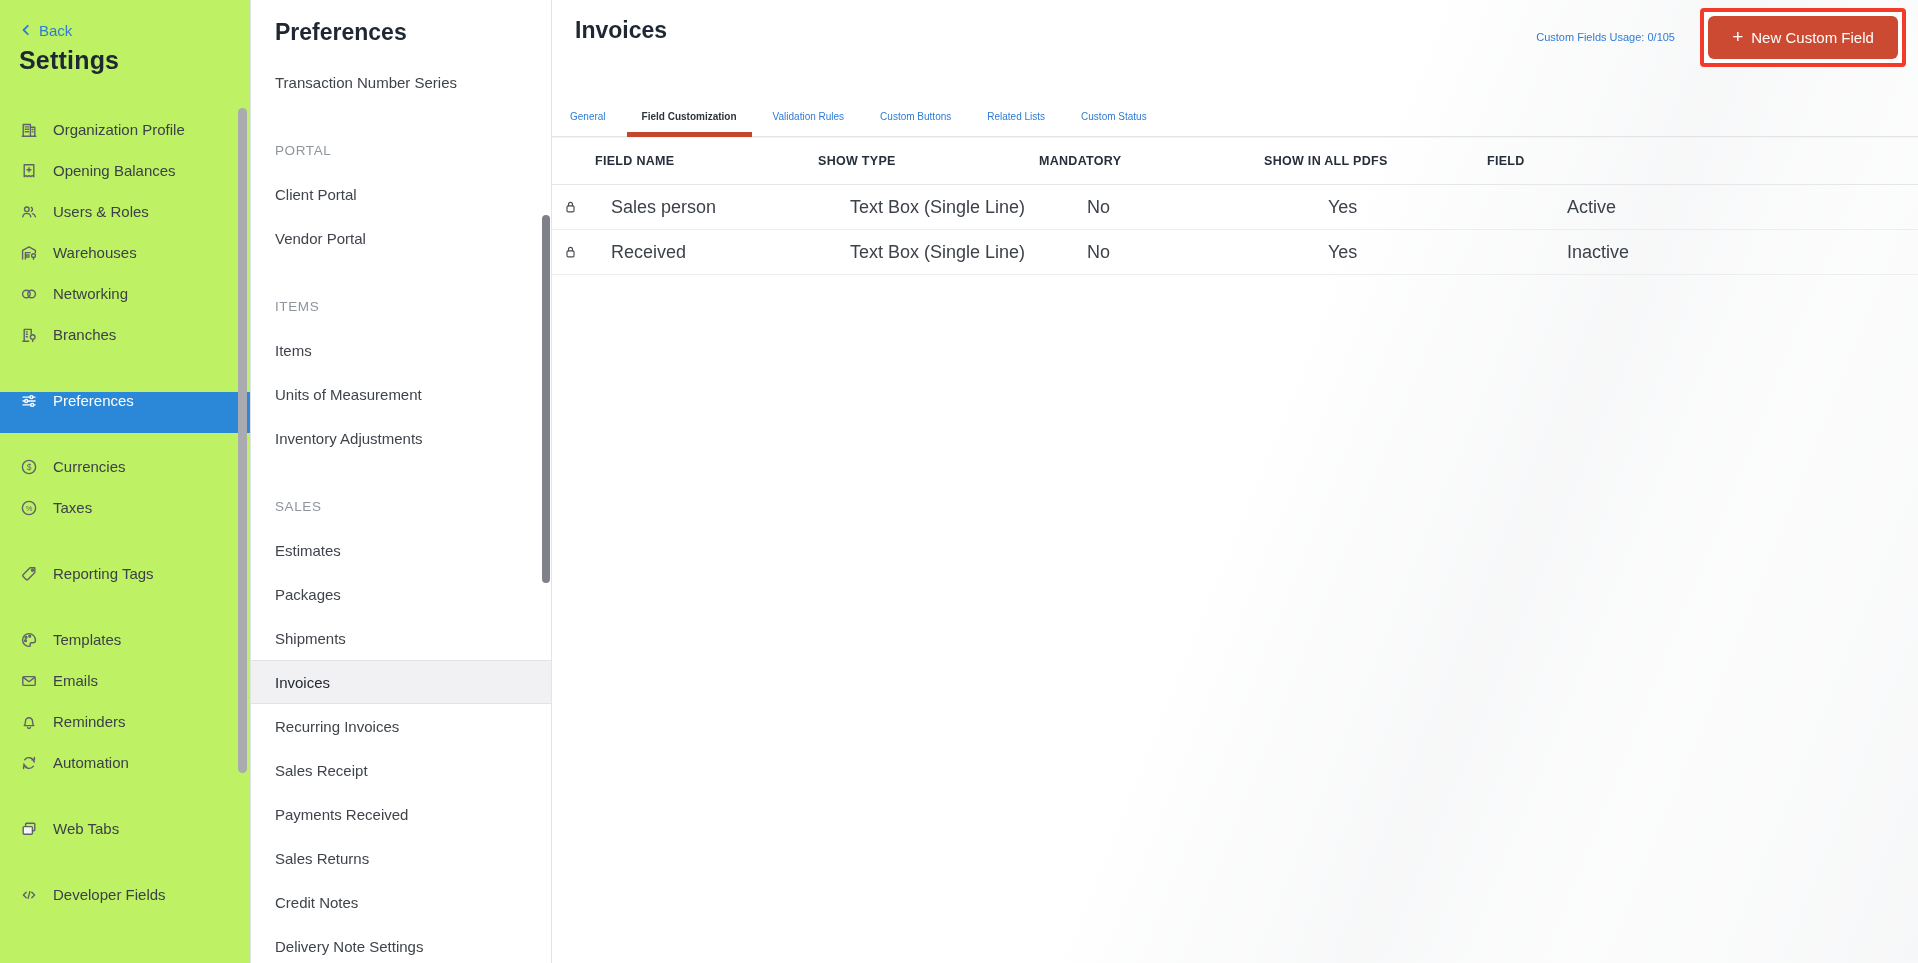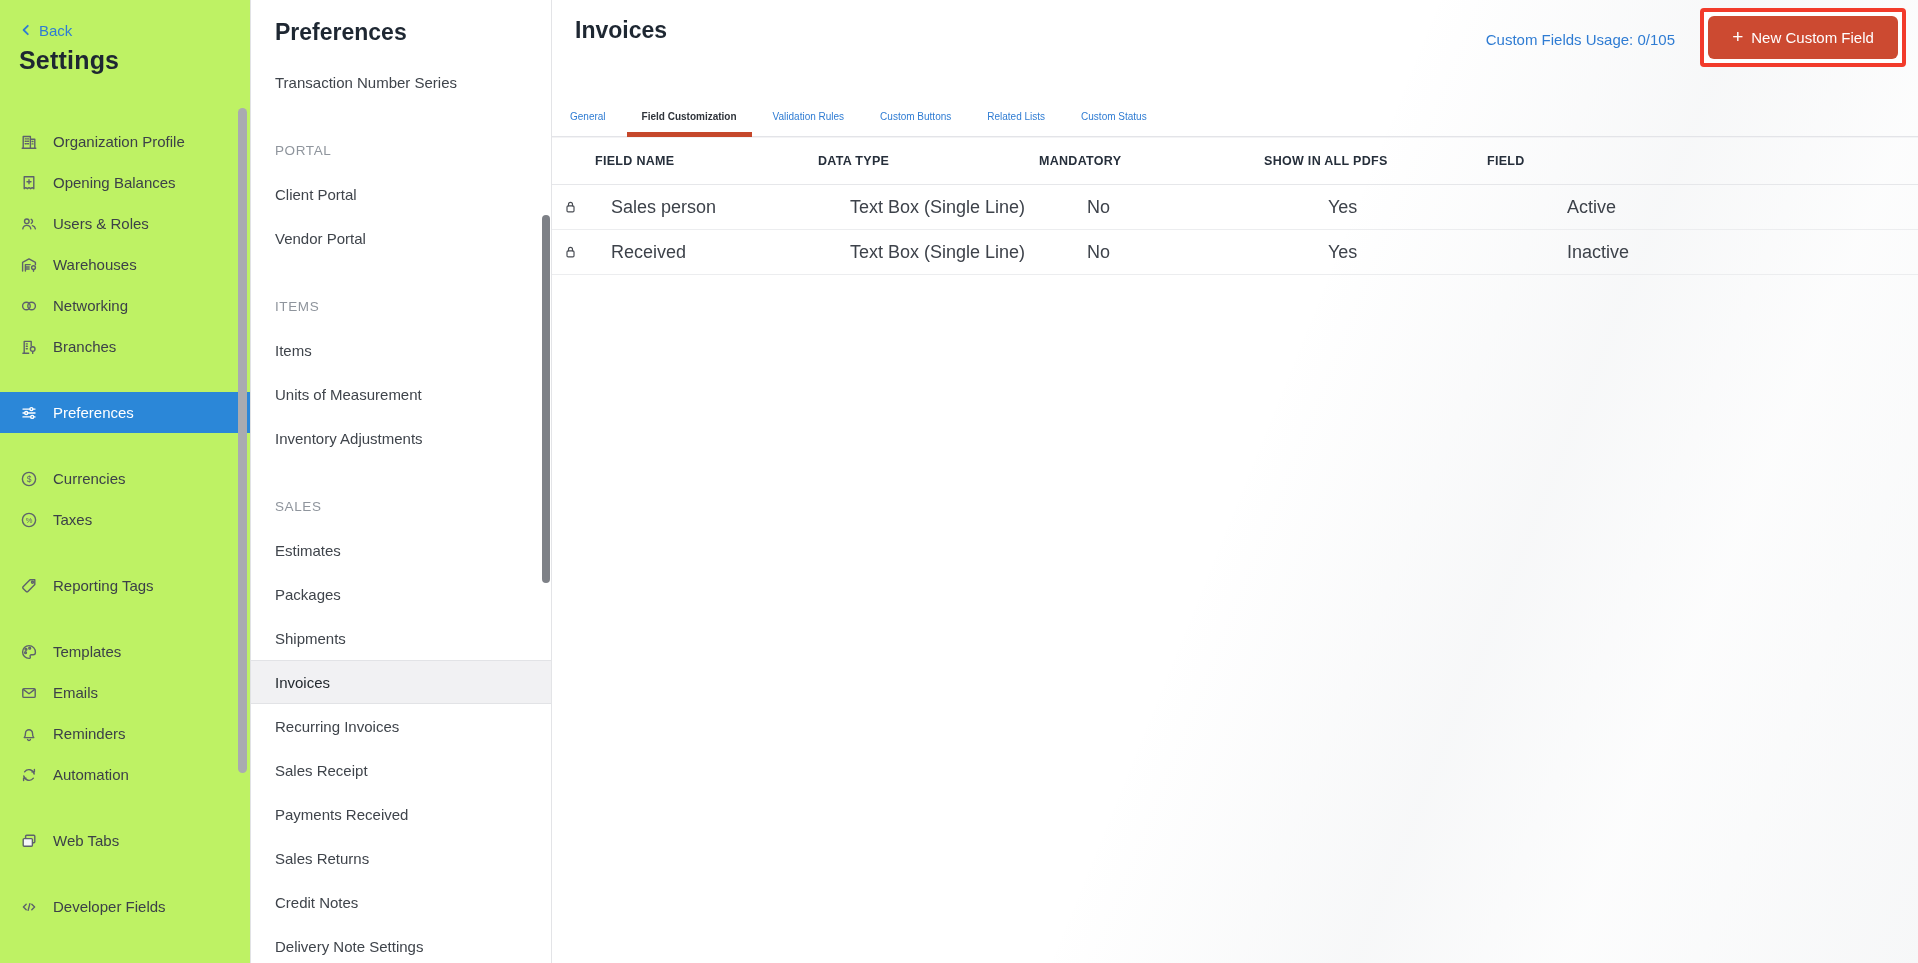--- a/index.html
+++ b/index.html
@@ -13,21 +13,21 @@
   .sidebar { width:251px; min-width:251px; position:relative;
              background:#bef264; border-right:1px solid #e1e2e5; }
   .back { position:absolute; top:22px; left:20px; display:flex; align-items:center; gap:7px;
           color:var(--accent_blue); font-size:15px; cursor:pointer; text-decoration:none; }
   .back svg { stroke:var(--accent_blue); }
   .settings-title { position:absolute; top:46px; left:19px; margin:0;
                     font-size:25px; font-weight:600; color:#1e2732; letter-spacing:.2px; }
   .nav { position:absolute; top:121px; left:0; right:0; }
   .nav-group { margin-top:25px; }
   .nav-group:first-child { margin-top:0; }
-  .nav-item { height:41px; display:flex; align-items:center; gap:15px;
+  .nav-item { height:41px; display:flex; align-items:flex-start; gap:15px;
               padding-left:20px; font-size:15px; color:#3c4148; cursor:pointer;
               --knob:#f6f7f9; }
   .nav-item .icon { width:18px; height:18px; display:inline-flex; color:#5d626b; }
   .nav-item.selected { background:var(--selected_blue); color:#fff; --knob:var(--selected_blue); }
   .nav-item.selected .icon { color:#fff; }
   .side-scrollbar { position:absolute; top:108px; right:3px; width:9px; height:665px;
                     border-radius:5px; background:#a9abb0; }
 
   
   .panel { width:301px; min-width:301px; position:relative; background:#fff;
@@ -47,21 +47,21 @@
                      border-radius:4px; background:#7e8187; }
 
   
   .main { flex:1; position:relative; background:#fff;
           background-image:linear-gradient(112deg, rgba(108,122,137,0) 50%,
             rgba(108,122,137,.055) 68%, rgba(108,122,137,.02) 80%, rgba(108,122,137,.06) 100%); }
   .main-header { position:relative; height:86px; }
   .page-title { position:absolute; top:17px; left:23px; margin:0;
                 font-size:23px; font-weight:600; color:#1e2732; }
   .usage { position:absolute; top:31px; right:243px; color:var(--accent_blue);
-           font-size:15px; cursor:pointer; text-decoration:none; }
+           font-size:11px; cursor:pointer; text-decoration:none; }
   .annotation { position:absolute; top:8px; right:12px; width:206px; height:59px;
                 border:4px solid var(--annotation_red); border-radius:4px;
                 background:#fff; padding:4px; }
   .new-btn { width:100%; height:100%; border:none; border-radius:6px;
              background:var(--button_red); color:#fff; font-size:15px;
              font-family:"Liberation Sans", sans-serif; display:flex; align-items:center;
              justify-content:center; gap:8px; cursor:pointer; }
   .new-btn .plus { font-size:19px; font-weight:400; line-height:1; margin-top:-2px; }
 
   .tabs { display:flex; align-items:flex-end; height:51px; padding-left:18px;
@@ -346,21 +346,21 @@
         <div class="tab active">Field Customization</div>
         <div class="tab">Validation Rules</div>
         <div class="tab">Custom Buttons</div>
         <div class="tab">Related Lists</div>
         <div class="tab">Custom Status</div>
       </div>
     <div>
       <div class="grid-row thead" id="thead">
           <div></div>
           <div>FIELD NAME</div>
-          <div>DATA TYPE</div>
+          <div>SHOW TYPE</div>
           <div>MANDATORY</div>
           <div>SHOW IN ALL PDFS</div>
           <div>FIELD</div>
         </div>
       <div id="tbody">
           <div class="grid-row trow">
             <div class="lock-cell">
               <svg width="15" height="16" viewBox="0 0 18 18" fill="none" stroke="currentColor" stroke-width="1.4" stroke-linecap="round" stroke-linejoin="round">
                 <rect x="4.8" y="7.6" width="8.4" height="7.2" rx="1.4"></rect>
                 <path d="M6.6 7.6V5.9a2.4 2.4 0 0 1 4.8 0v1.7"></path>

